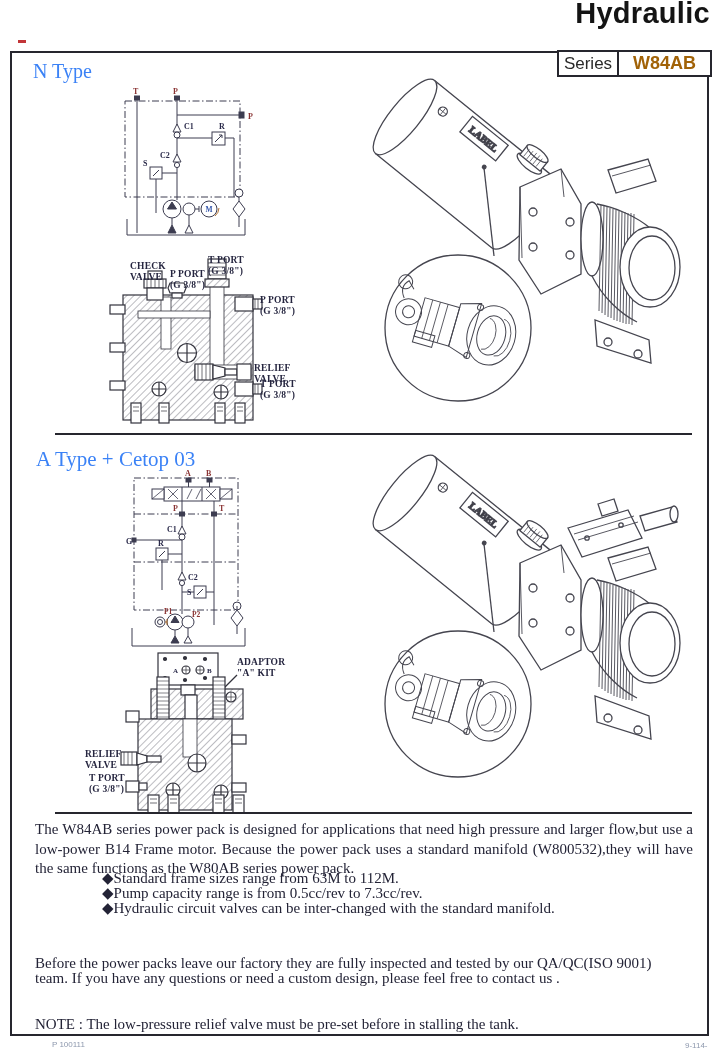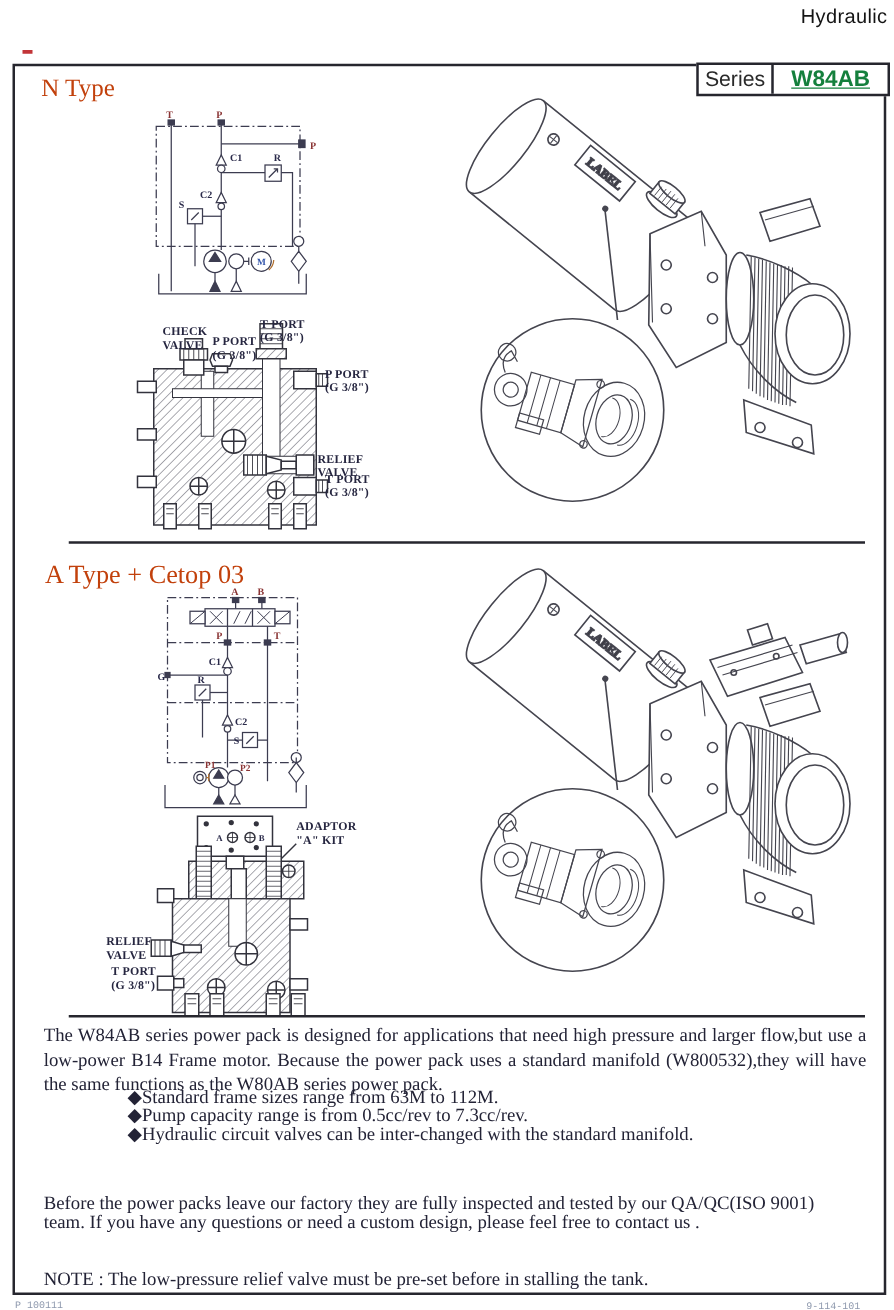--- a/index.html
+++ b/index.html
@@ -9,51 +9,51 @@
     font-family:"Liberation Serif", serif;
   }
   .abs{position:absolute;}
   .page-border{
     left:10px;top:51px;width:699px;height:985px;
     border:2px solid #26262e;box-sizing:border-box;
   }
   .hdr-title{
     right:5px;top:2px;width:300px;text-align:right;
     font-family:"Liberation Sans", sans-serif;
-    font-weight:normal;font-size:16px;line-height:23.5px;color:#141414;
+    font-weight:bold;font-size:29px;line-height:23.5px;color:#141414;
     letter-spacing:0.3px;
   }
   .series-box{
     left:557px;top:50px;width:155px;height:27px;background:#fff;
     border:2px solid #26262e;box-sizing:border-box;display:flex;z-index:5;
   }
   .series-label{
     width:58px;display:flex;align-items:center;justify-content:center;
     font-family:"Liberation Sans", sans-serif;font-size:17px;color:#2a2a2a;
     border-right:2px solid #26262e;
   }
   .series-value{
     flex:1;display:flex;align-items:center;justify-content:center;
-    font-family:"Liberation Sans", sans-serif;font-weight:bold;font-size:18px;color:#15803d;text-decoration:underline;
+    font-family:"Liberation Sans", sans-serif;font-weight:bold;font-size:18px;color:#a16207;
   }
   .red-dash{left:18px;top:40px;width:8px;height:3px;background:#c23538;}
-  .sect-heading{font-size:20px;color:#c2410c;}
+  .sect-heading{font-size:20px;color:#3b82f6;}
   .divider{height:2px;background:#26262e;}
   .dlabel{
     font-weight:bold;font-size:9.5px;line-height:11px;color:#262640;
     white-space:pre-line;letter-spacing:0.2px;font-family:"Liberation Serif", serif;
   }
   .bodytext{font-size:15px;color:#232336;}
   .intro{line-height:19.5px;text-align:justify;}
   .bullets{line-height:15.2px;}
   .bullets div{white-space:nowrap;margin-left:48px;}
   .bullet-cont{padding-left:9px;}
   .closing{line-height:14.8px;}
   .note{line-height:16px;}
-  .footer-txt{font-size:8px;color:#8d98ad;font-family:Liberation Mono, monospace;}
+  .footer-txt{font-size:8px;color:#8d98ad;font-family:Liberation Sans, sans-serif;margin-left:40px;}
   svg{overflow:visible;}
   svg text{font-family:"Liberation Serif", serif;font-weight:bold;}
   .navy{fill:#2a2a4a;}
   .rbl{fill:#8a3434;}
 </style>
 </head>
 <body>
 
 <div class="abs hdr-title">
   <div>Hydraulic</div>

